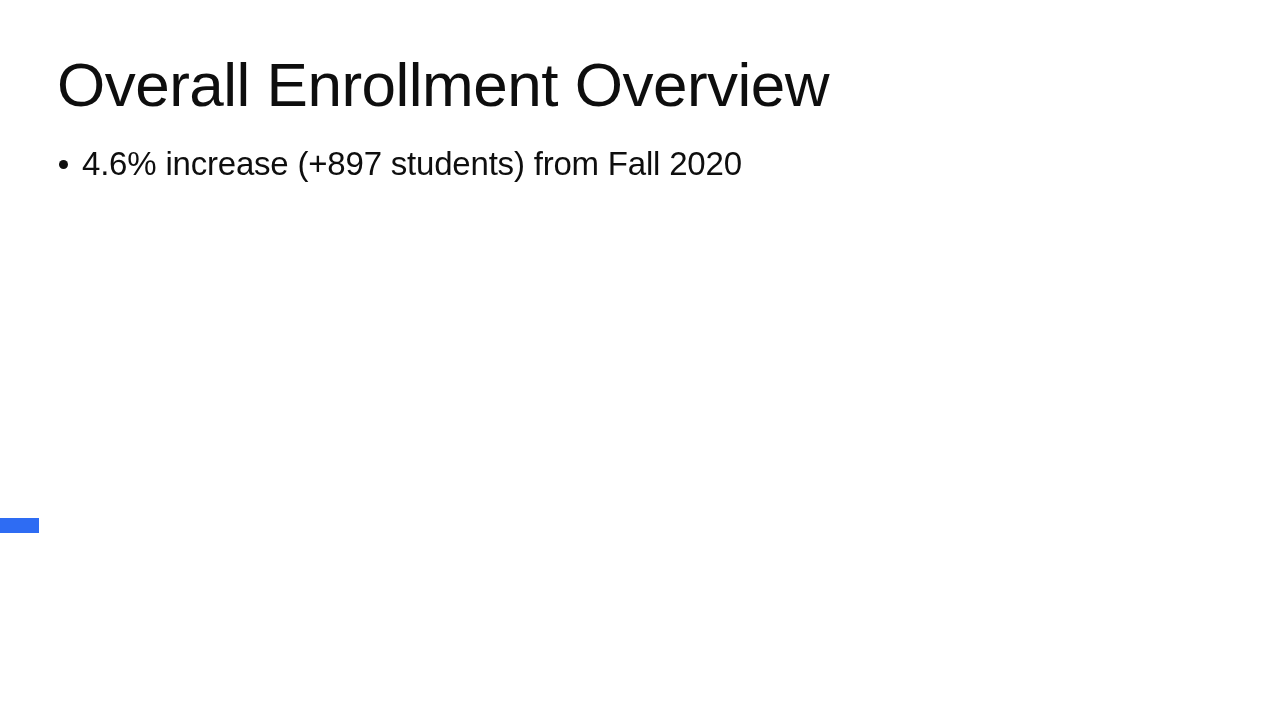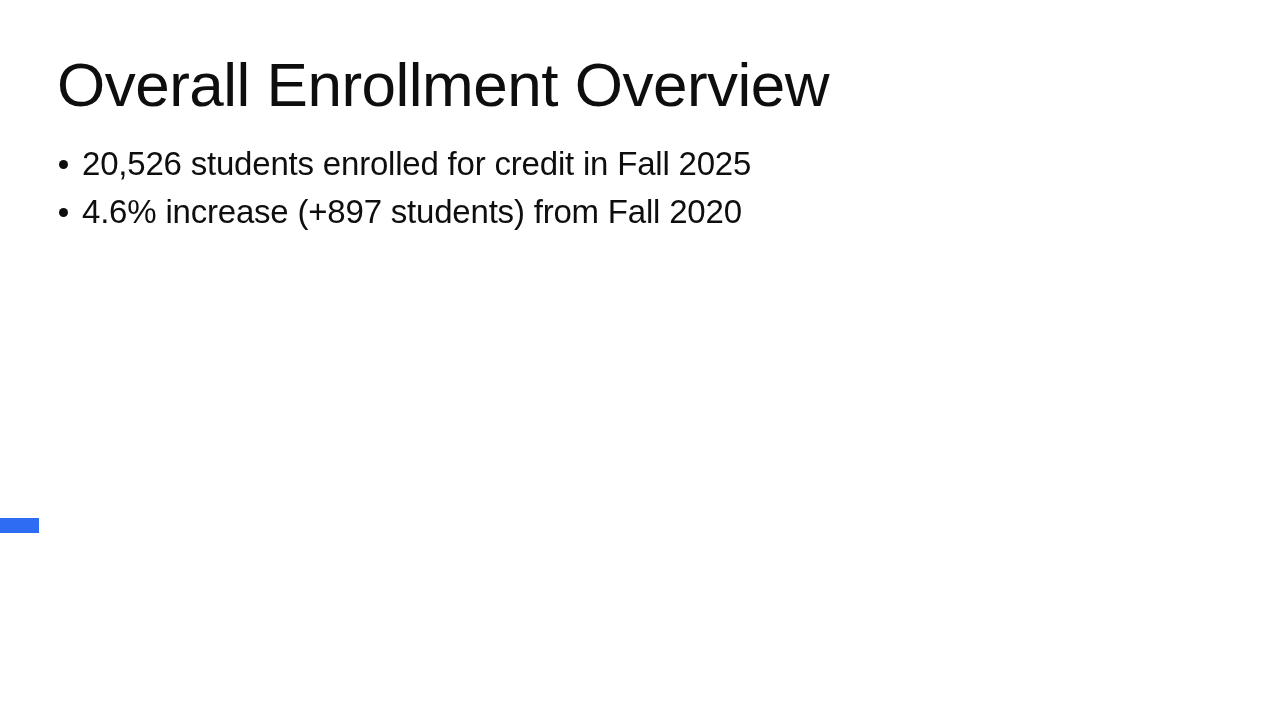--- a/index.html
+++ b/index.html
@@ -71,23 +71,19 @@
 </head>
 <body>
 
 <div class="slide">
 
   <h1 class="slide-title" data-bind="slide.title">Overall Enrollment Overview</h1>
 
   <ul class="bullet-list">
     <li class="bullet-item">
       <span class="bullet-marker"></span>
-      <span class="bullet-text" data-bind="slide.bullets.0.text">20,526 students enrolled for credit in Fall 2025</span>
-    </li>
-    <li class="bullet-item">
-      <span class="bullet-marker"></span>
       <span class="bullet-text" data-bind="slide.bullets.1.text">4.6% increase (+897 students) from Fall 2020</span>
     </li>
   </ul>
 
   <div class="progress-accent" data-bind-style="background:slide.accent_color" style="background: rgb(46, 108, 243);"></div>
 
 </div>
 
 </body></html>

